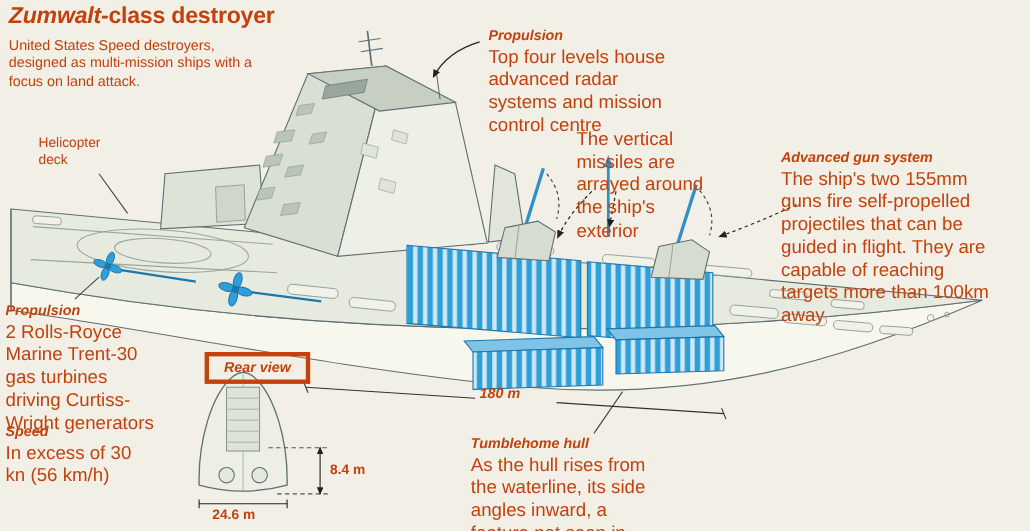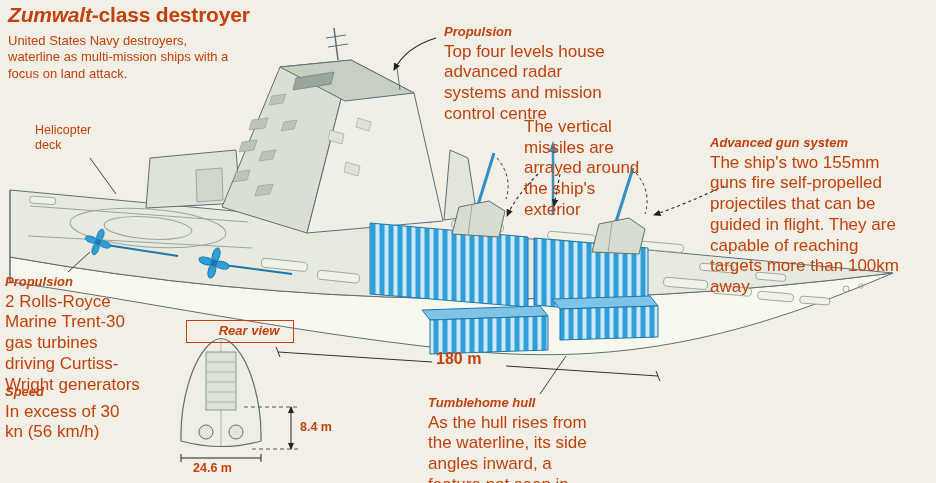--- a/index.html
+++ b/index.html
@@ -11,26 +11,25 @@
   }
   svg{position:absolute;left:0;top:0;}
   .txt{position:absolute;}
   .title{font-size:21px;font-weight:bold;letter-spacing:-0.2px;}
   .title .it{font-style:italic;}
   .subtitle{font-size:13px;line-height:1.25;}
   .c-title{font-size:13px;font-weight:bold;font-style:italic;line-height:1.2;margin-bottom:2px;}
   .c-body{font-size:17px;line-height:1.22;}
   .plain-label{font-size:12.5px;line-height:1.22;}
   .dim{font-size:12.5px;font-weight:bold;}
-  .dim-it{font-size:16px;font-weight:bold;}
+  .dim-it{font-size:13px;font-weight:bold;font-style:italic;}
   .rv-box{
-    position:absolute;border:1px solid #c2410c;background:transparent;
+    position:absolute;border:4px solid #c2410c;background:transparent;
     text-align:center;font-size:13px;font-weight:bold;font-style:italic;
     padding-top:2px;
-    padding-left:18px;
   }
 </style>
 </head>
 <body>
 
 <div id="stage">
 
   <svg width="936" height="483" viewBox="0 0 936 483">
     <defs>
       <pattern id="vstripe" width="9" height="8" patternUnits="userSpaceOnUse">
@@ -202,21 +201,21 @@
         <line x1="181" y1="454" x2="181" y2="462"></line>
         <line x1="261" y1="454" x2="261" y2="462"></line>
       </g>
     </g>
   </svg>
 
   <div class="txt title" style="left:8px;top:3px;">
     <span class="it">Zumwalt-</span><span>class destroyer</span>
   </div>
 
-  <div class="txt subtitle" style="left:8px;top:33px;width:225px;">United States Navy destroyers, waterline as multi-mission ships with a focus on land attack.</div>
+  <div class="txt subtitle" style="left:8px;top:33px;width:225px;">United States Speed destroyers, designed as multi-mission ships with a focus on land attack.</div>
 
   <div class="txt plain-label" style="left:35px;top:123px;width:80px;">Helicopter deck</div>
 
   <div class="txt" style="left:444px;top:24px;width:165px;">
     <div class="c-title">Propulsion</div>
     <div class="c-body">Top four levels house advanced radar systems and mission control centre</div>
   </div>
 
   <div class="txt c-body" style="left:524px;top:117px;width:130px;">The vertical missiles are arrayed around the ship's exterior</div>
 

